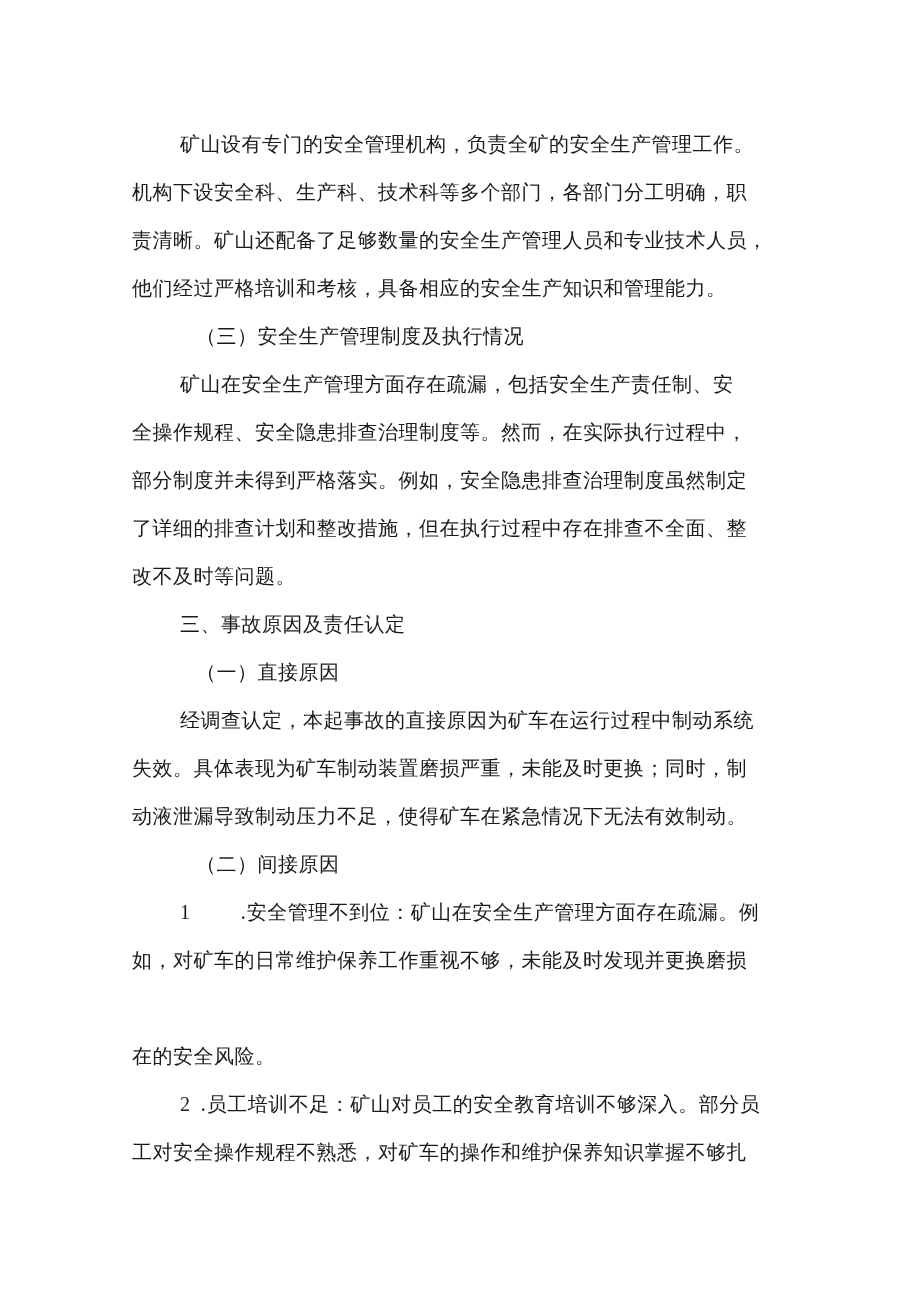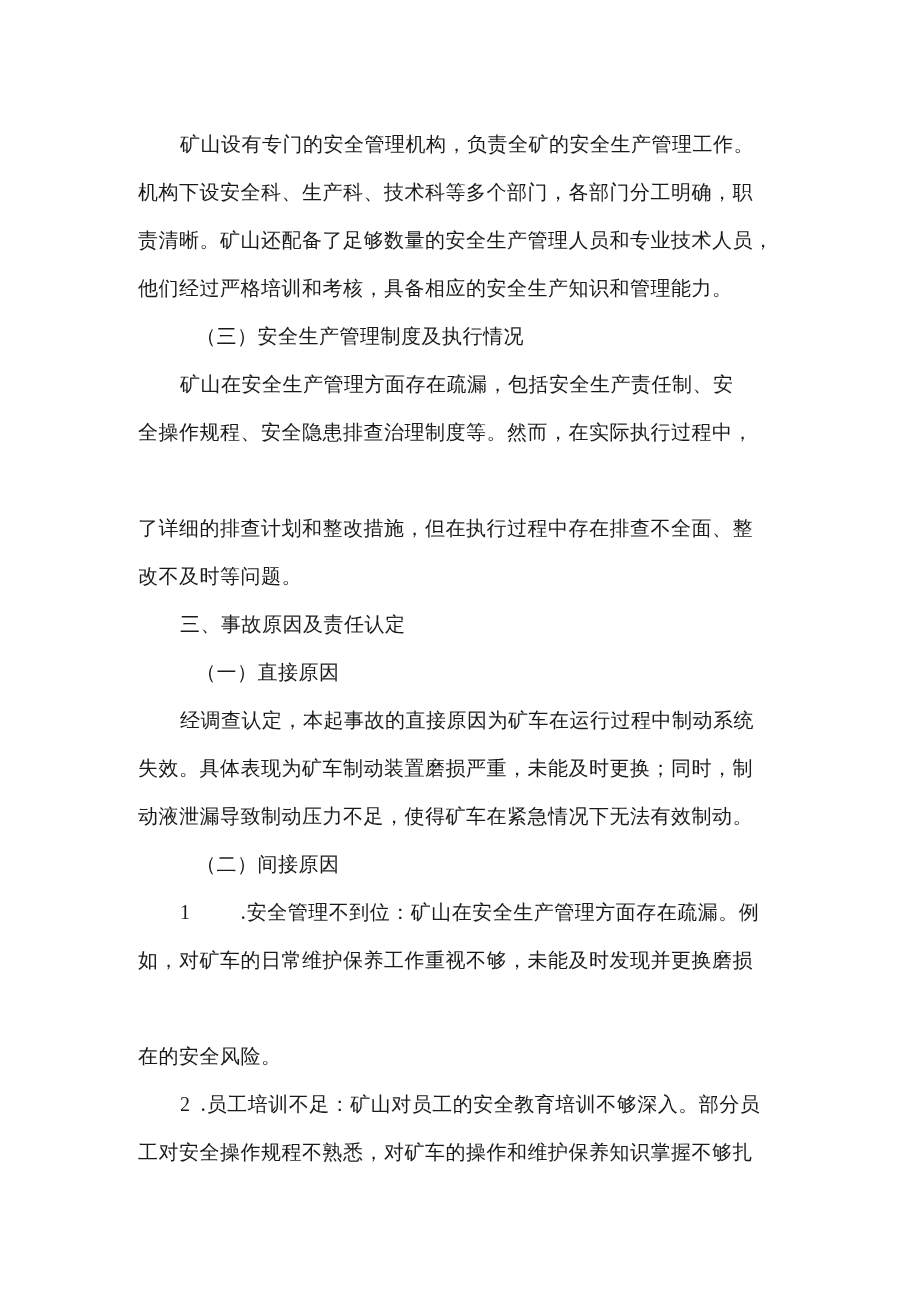--- a/index.html
+++ b/index.html
@@ -1,36 +1,37 @@
 <!DOCTYPE html>
 <html><head>
 <meta charset="utf-8">
 <style>
   html, body { margin: 0; padding: 0; background: #ffffff; }
   body { width: 920px; height: 1301px; position: relative; overflow: hidden;
          font-family: "DejaVu Serif", "Liberation Serif", serif; color: #1a1a1a; }
   .page { position: absolute; left: 0; top: 0; width: 920px; height: 1301px; text-decoration: underline; }
   .line { position: absolute; font-size: 20px; line-height: 24px; white-space: nowrap; letter-spacing: 0.5px; }
   .p-start { left: 180px; }
-  .p-cont { left: 138px; }
+  .p-cont { left: 132px; }
   .h2 { left: 196px; }
   .h1 { left: 180px; }
   .num { display: inline-block; width: 60px; font-family: "Liberation Serif", serif; }
 </style>
 </head>
 <body>
 
 <div class="page">
   <div class="line p-start" style="top:132px">矿山设有专门的安全管理机构，负责全矿的安全生产管理工作。</div>
   <div class="line p-cont" style="top:180px">机构下设安全科、生产科、技术科等多个部门，各部门分工明确，职</div>
   <div class="line p-cont" style="top:228px">责清晰。矿山还配备了足够数量的安全生产管理人员和专业技术人员，</div>
   <div class="line p-cont" style="top:276px">他们经过严格培训和考核，具备相应的安全生产知识和管理能力。</div>
   <div class="line h2" style="top:324px">（三）安全生产管理制度及执行情况</div>
   <div class="line p-start" style="top:372px">矿山在安全生产管理方面存在疏漏，包括安全生产责任制、安</div>
   <div class="line p-cont" style="top:420px">全操作规程、安全隐患排查治理制度等。然而，在实际执行过程中，</div>
+  <div class="line p-cont" style="top:468px">部分制度并未得到严格落实。例如，安全隐患排查治理制度虽然制定</div>
   <div class="line p-cont" style="top:516px">了详细的排查计划和整改措施，但在执行过程中存在排查不全面、整</div>
   <div class="line p-cont" style="top:564px">改不及时等问题。</div>
   <div class="line h1" style="top:612px">三、事故原因及责任认定</div>
   <div class="line h2" style="top:660px">（一）直接原因</div>
   <div class="line p-start" style="top:708px">经调查认定，本起事故的直接原因为矿车在运行过程中制动系统</div>
   <div class="line p-cont" style="top:756px">失效。具体表现为矿车制动装置磨损严重，未能及时更换；同时，制</div>
   <div class="line p-cont" style="top:804px">动液泄漏导致制动压力不足，使得矿车在紧急情况下无法有效制动。</div>
   <div class="line h2" style="top:852px">（二）间接原因</div>
   <div class="line p-start" style="top:900px"><span class="num">1</span><span>.安全管理不到位：矿山在安全生产管理方面存在疏漏。例</span></div>
   <div class="line p-cont" style="top:948px">如，对矿车的日常维护保养工作重视不够，未能及时发现并更换磨损</div>

